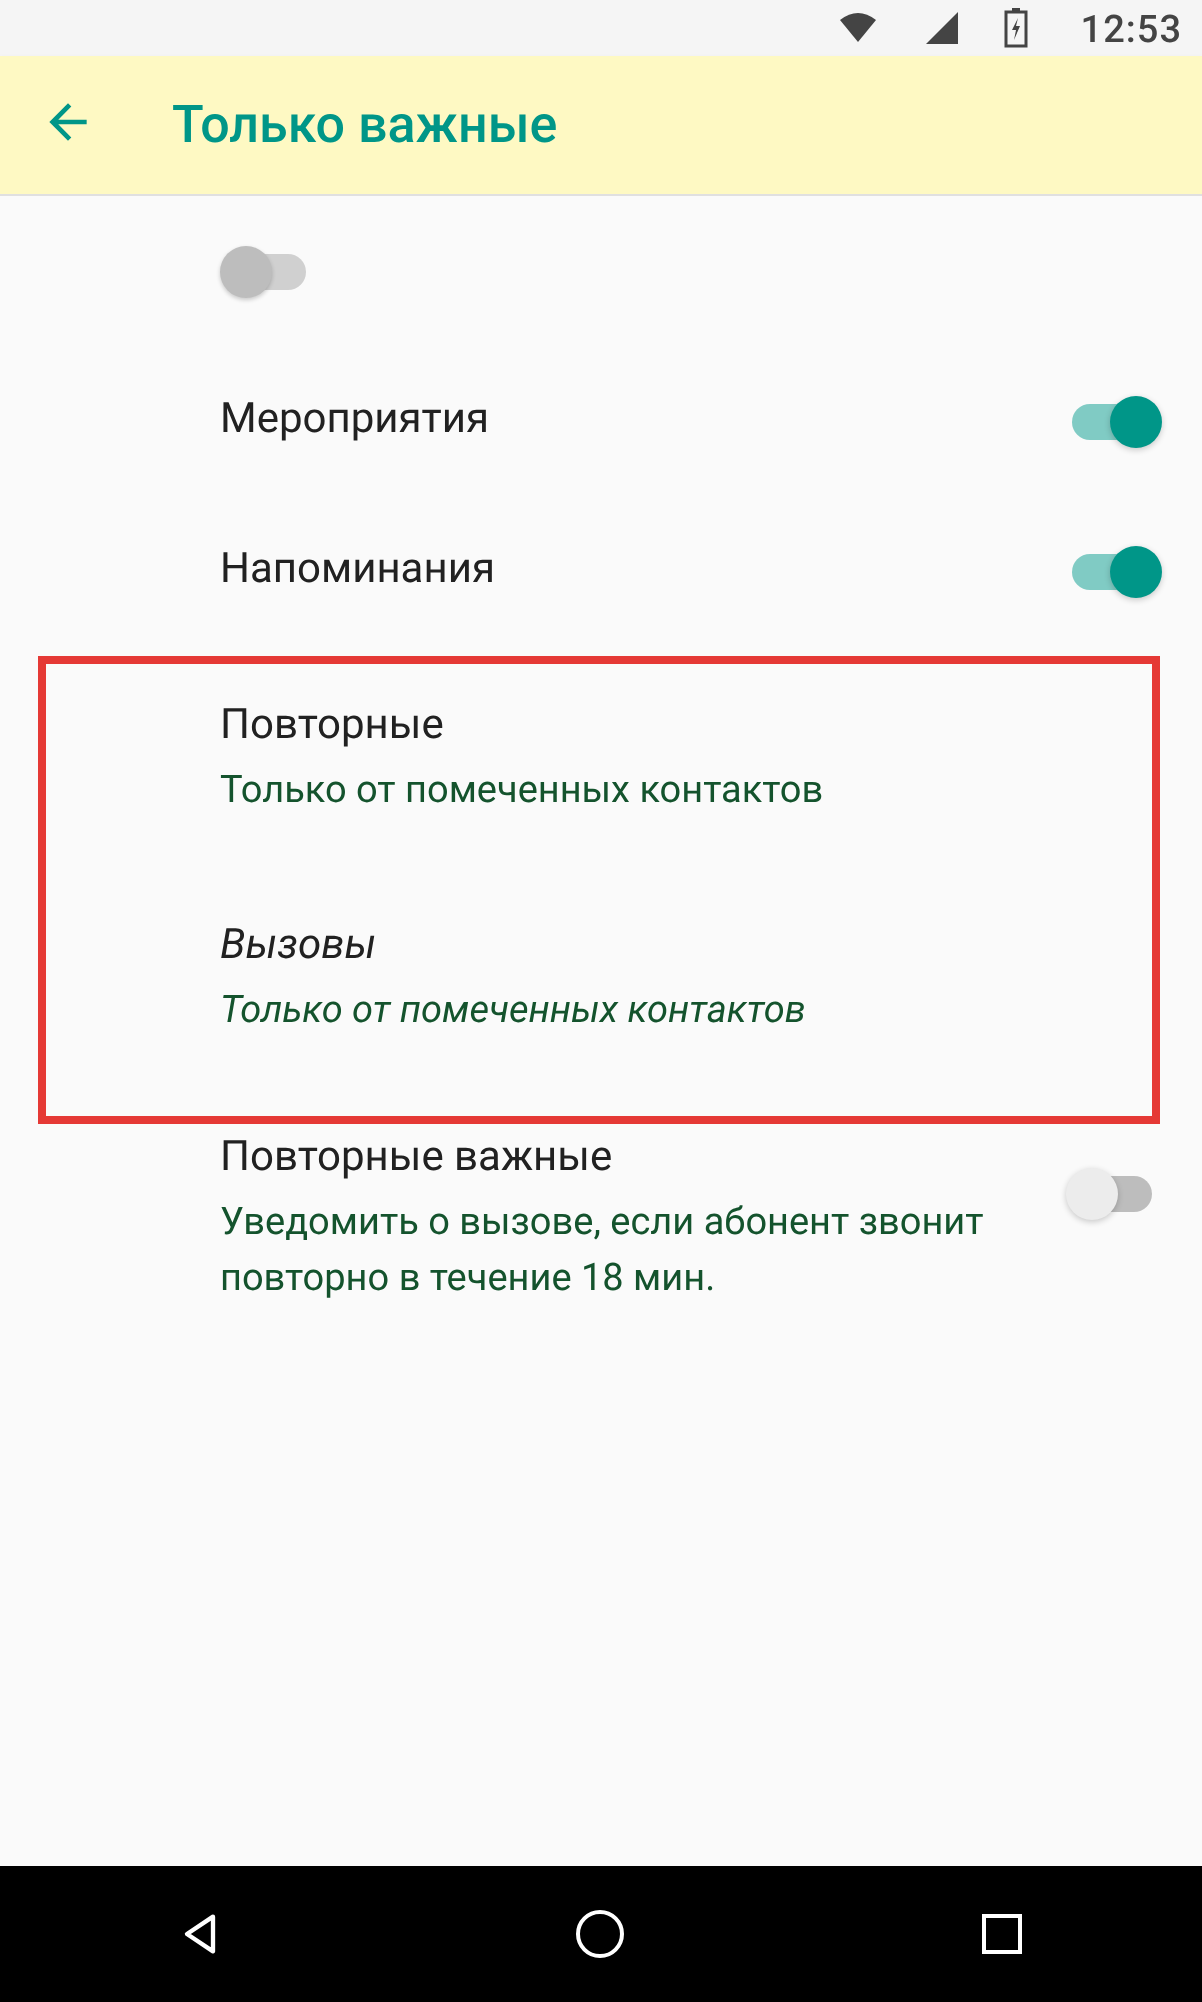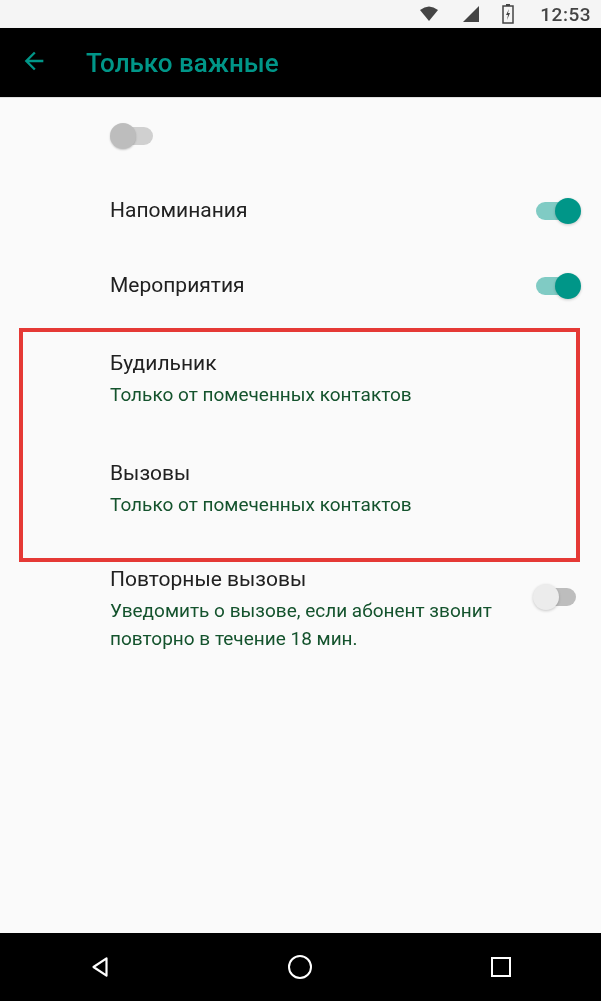--- a/index.html
+++ b/index.html
@@ -29,21 +29,21 @@
       font-size: 19px;
       font-weight: 500;
       letter-spacing: 0.5px;
       margin-left: 4px;
     }
     .status-bar svg {
       display: block;
     }
     .app-bar {
       height: 70px;
-      background: #000000;
+      background: #fef9c3;
       display: flex;
       align-items: center;
       padding: 0 20px;
       border-bottom: 1px solid #e0e0e0;
       box-shadow: 0 1px 3px rgba(0,0,0,0.05);
     }
     .back-arrow {
       color: #009688;
       margin-right: 38px;
       cursor: pointer;
@@ -189,55 +189,55 @@
 
   <div class="setting-item">
     <div class="switch off disabled">
       <div class="switch-track"></div>
       <div class="switch-thumb"></div>
     </div>
   </div>
 
   <div class="setting-item">
     <div class="setting-content">
+      <div class="setting-title">Мероприятия</div>
+    </div>
+    <div class="switch on">
+      <div class="switch-track"></div>
+      <div class="switch-thumb"></div>
+    </div>
+  </div>
+
+  <div class="setting-item">
+    <div class="setting-content">
       <div class="setting-title">Напоминания</div>
     </div>
     <div class="switch on">
       <div class="switch-track"></div>
       <div class="switch-thumb"></div>
     </div>
   </div>
 
-  <div class="setting-item">
-    <div class="setting-content">
-      <div class="setting-title">Мероприятия</div>
-    </div>
-    <div class="switch on">
-      <div class="switch-track"></div>
-      <div class="switch-thumb"></div>
-    </div>
-  </div>
-
   <div class="setting-item" style="padding-top:26px;padding-bottom:24px;">
     <div class="setting-content">
-      <div class="setting-title">Будильник</div>
+      <div class="setting-title">Повторные</div>
       <div class="setting-subtitle">Только от помеченных контактов</div>
     </div>
   </div>
 
-  <div class="setting-item" style="padding-top:26px;padding-bottom:24px;">
+  <div class="setting-item" style="padding-top:26px;padding-bottom:24px;font-style:italic;">
     <div class="setting-content">
       <div class="setting-title">Вызовы</div>
       <div class="setting-subtitle">Только от помеченных контактов</div>
     </div>
   </div>
 
   <div class="setting-item" style="align-items:flex-start;padding-top:22px;">
     <div class="setting-content">
-      <div class="setting-title">Повторные вызовы</div>
+      <div class="setting-title">Повторные важные</div>
       <div class="setting-subtitle">Уведомить о вызове, если абонент звонит повторно в течение 18 мин.</div>
     </div>
     <div class="switch off" style="margin-top:18px;">
       <div class="switch-track"></div>
       <div class="switch-thumb"></div>
     </div>
   </div>
 
 </div>
 

